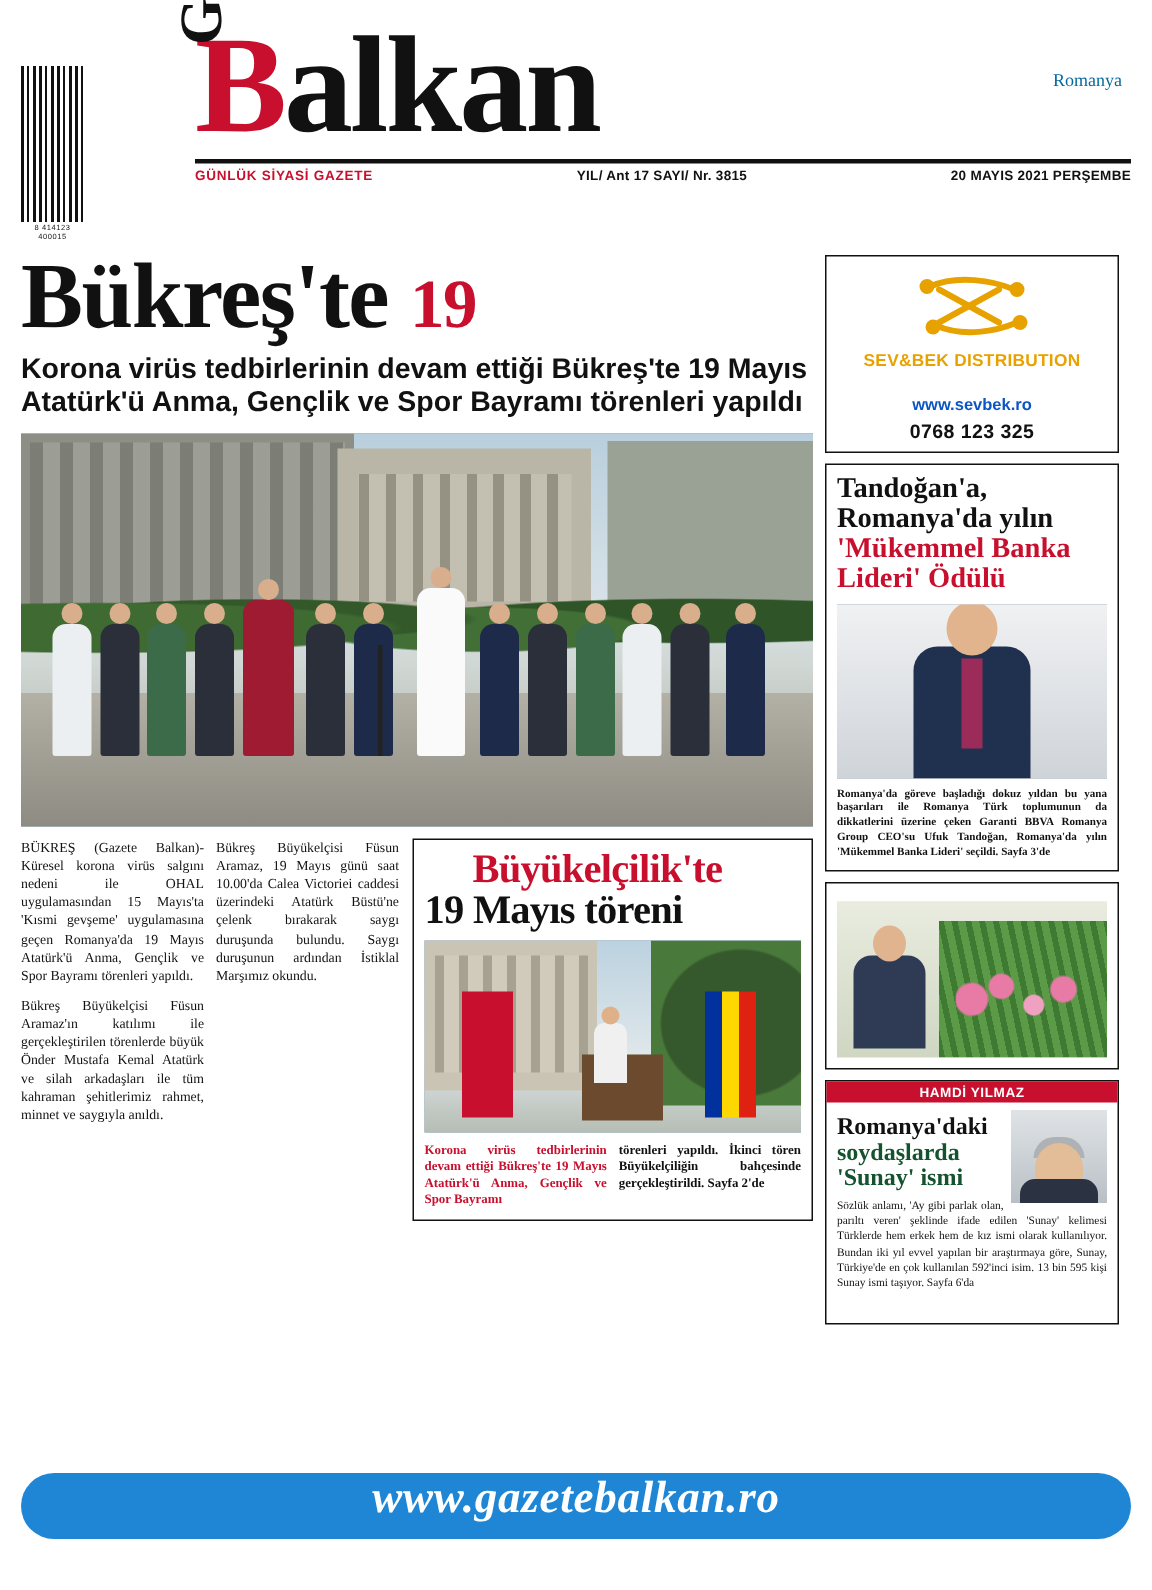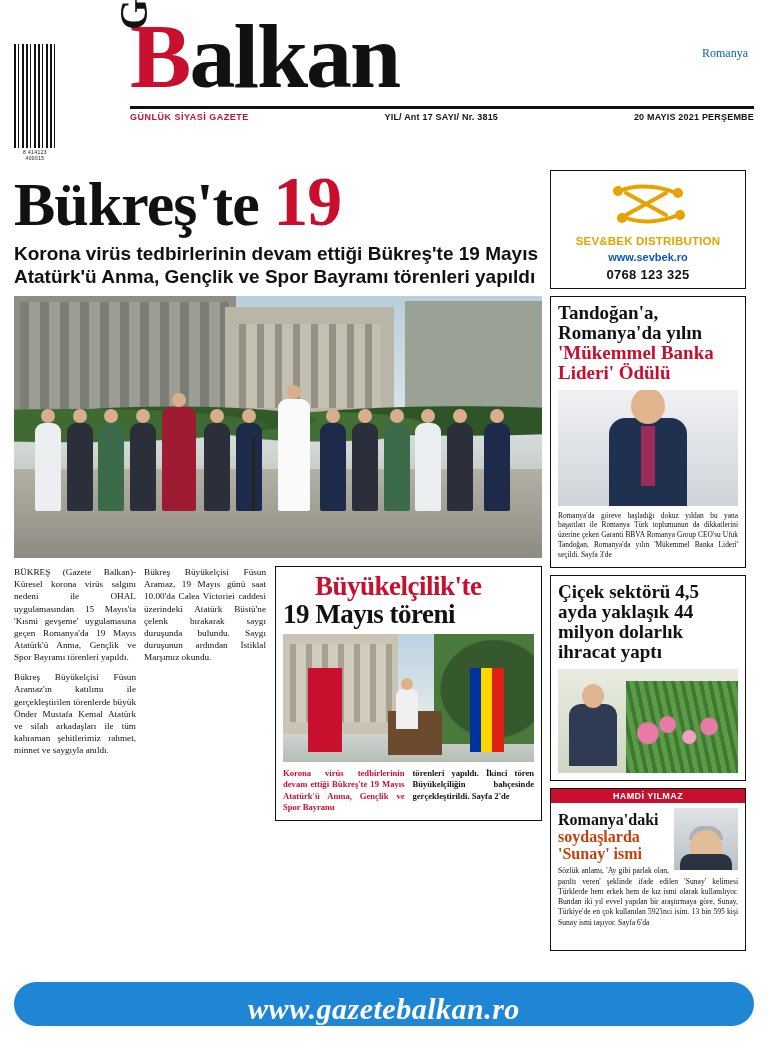--- a/index.html
+++ b/index.html
@@ -41,21 +41,21 @@
   .mast-meta .mid, .mast-meta .right { color:#111; letter-spacing:.2px;}
 
   
   .body-grid { display:flex; gap:8px; margin-top:6px; }
   .col-left { width:528px; }
   .col-right { width:196px; }
 
   
   .headline { font-family:"Liberation Serif", serif; font-weight:bold; line-height:.92; letter-spacing:-1px;}
   .headline .l1 { font-size:62px; color:#111; }
-  .headline .l1 .num { color:#c8102e; font-size:70px; }
+  .headline .l1 .num { color:#c8102e; font-size:46px; }
   .headline .l2 { font-size:62px; color:#111; margin-top:2px;}
   .headline .l2 .red { color:#c8102e; }
   .subhead {
     font-family:"Liberation Sans", sans-serif;
     font-weight:bold; font-size:19px; line-height:1.18; margin-top:9px; color:#111;
   }
 
   .main-photo { margin-top:8px; width:100%; height:262px; position:relative; overflow:hidden; background:#5d7f97;}
   .sky { position:absolute; inset:0; background:linear-gradient(#b9cfdd,#d9e3e8 45%,#cfd6d2 60%,#9fa69c 100%); }
   .bldg1 { position:absolute; left:0; top:0; width:42%; height:52%; background:#8d8f86; }
@@ -102,60 +102,60 @@
   .speaker:before{content:"";position:absolute;top:-11px;left:50%;margin-left:-6px;width:12px;height:12px;border-radius:50%;background:#e0b089;}
   .sub-caption { margin-top:6px; display:flex; gap:8px; font-family:"Liberation Serif",serif; font-size:8.6px; line-height:1.3; text-align:justify; font-weight:bold;}
   .sub-caption .c1 { width:50%; color:#c8102e; }
   .sub-caption .c2 { width:50%; color:#111; }
 
   
   .ad-box { border:1px solid #111; padding:8px 6px 6px; text-align:center; }
   .ad-logo { height:54px; position:relative; }
   .ad-logo svg { display:block; margin:0 auto;}
   .ad-name { font-size:11.5px; font-weight:bold; color:#e8a200; letter-spacing:.2px; margin-top:2px;}
-  .ad-url { font-size:11px; font-weight:bold; color:#0b56c4; margin-top:4px;}
+  .ad-url { font-size:11px; font-weight:bold; color:#0b56c4; margin-top:17px;}
   .ad-phone { font-size:13px; font-weight:bold; color:#111; margin-top:4px; letter-spacing:.3px;}
 
   .rbox { border:1px solid #111; margin-top:7px; padding:6px 7px 7px;}
   .rbox h3 { margin:0; font-family:"Liberation Serif",serif; font-size:19px; line-height:1.06; font-weight:bold; }
   .rbox h3 .red { color:#c8102e;}
   .rphoto { margin-top:6px; height:116px; position:relative; overflow:hidden; background:#8ea0ae;}
   .rp-bg { position:absolute; inset:0; background:linear-gradient(#f0f1f3,#cfd4d9); }
   .rp-person { position:absolute; bottom:0; left:50%; transform:translateX(-50%); width:78px; height:88px; background:#20314f; border-radius:16px 16px 0 0;}
   .rp-person:before{content:"";position:absolute;top:-30px;left:50%;margin-left:-17px;width:34px;height:36px;border-radius:50%;background:#e2b48e;}
   .rp-person:after{content:"";position:absolute;top:8px;left:50%;margin-left:-7px;width:14px;height:60px;background:#9b2c5a;}
-  .rcap { font-family:"Liberation Serif",serif; font-size:7.4px; line-height:1.34; text-align:justify; margin-top:5px; font-weight:normal;}
+  .rcap { font-family:"Liberation Serif",serif; font-size:7.4px; line-height:1.34; text-align:justify; margin-top:5px; font-weight:bold;}
 
   .rphoto2 { margin-top:6px; height:104px; position:relative; overflow:hidden; background:#dfe3d6;}
   .rp2-bg{position:absolute;inset:0;background:linear-gradient(#e9ecdf,#cfd6c2);}
   .rp2-green{position:absolute;right:0;bottom:0;width:62%;height:88%;background:repeating-linear-gradient(78deg,#3f7a33 0 4px,#5b9a46 4px 9px);}
   .rp2-flowers{position:absolute;right:6%;bottom:10%;width:50%;height:46%;background:
      radial-gradient(circle at 12% 40%, #e87aa6 0 12%, transparent 14%),
      radial-gradient(circle at 34% 22%, #e87aa6 0 11%, transparent 13%),
      radial-gradient(circle at 58% 48%, #f0a0c0 0 11%, transparent 13%),
      radial-gradient(circle at 80% 26%, #e87aa6 0 10%, transparent 12%);}
   .rp2-worker{position:absolute;left:6%;bottom:6%;width:48px;height:62px;background:#2f3b55;border-radius:12px 12px 0 0;}
   .rp2-worker:before{content:"";position:absolute;top:-20px;left:50%;margin-left:-11px;width:22px;height:24px;border-radius:50%;background:#e0b48f;}
 
   .byline { background:#c8102e; color:#fff; font-size:9px; font-weight:bold; text-align:center; padding:2px 0; letter-spacing:.4px;}
   .lastbox { border:1px solid #111; margin-top:7px; padding:0 0 22px;}
   .lastbox .inner { padding:5px 7px 0;}
   .lastbox h3 { margin:4px 0 0; font-family:"Liberation Serif",serif; font-size:16px; line-height:1.06; font-weight:bold;}
-  .lastbox h3 .red{color:#c2410c;}
+  .lastbox h3 .red{color:#14532d;}
   .portrait { float:right; width:64px; height:62px; margin:0 0 3px 5px; background:linear-gradient(#dfe3e6,#b9c0c5); position:relative; overflow:hidden;}
   .portrait .head{position:absolute;bottom:6px;left:50%;margin-left:-16px;width:32px;height:34px;border-radius:50% 50% 42% 42%;background:#e3bc98;}
   .portrait .body{position:absolute;bottom:0;left:50%;margin-left:-26px;width:52px;height:16px;background:#2b3242;border-radius:10px 10px 0 0;}
   .portrait .hair{position:absolute;bottom:30px;left:50%;margin-left:-17px;width:34px;height:14px;border-radius:16px 16px 0 0;background:#aeb2b4;}
   .lasttext { font-family:"Liberation Serif",serif; font-size:7.6px; line-height:1.35; text-align:justify; padding:0 7px; margin-top:4px;}
 
   
   .footer {
     position:absolute; left:14px; right:14px; bottom:34px;
     height:44px; background:#1f86d6; border-radius:22px;
-    display:flex; align-items:flex-end; justify-content:center;
+    display:flex; align-items:flex-start; justify-content:center;
   }
   .footer span {
     font-family:"Liberation Serif", serif; font-weight:bold; font-style:italic;
     font-size:30px; color:#fff; letter-spacing:.5px;
   }
 </style>
 </head>
 <body>
 
 <div class="page">
@@ -277,21 +277,20 @@
           <span class="red">Lideri' Ödülü</span>
         </h3>
         <div class="rphoto">
           <div class="rp-bg"></div>
           <div class="rp-person"></div>
         </div>
         <div class="rcap">Romanya'da göreve başladığı dokuz yıldan bu yana başarıları ile Romanya Türk toplumunun da dikkatlerini üzerine çeken Garanti BBVA Romanya Group CEO'su Ufuk Tandoğan, Romanya'da yılın 'Mükemmel Banka Lideri' seçildi. Sayfa 3'de</div>
       </div>
 
       <div class="rbox">
-        <h3>Çiçek sektörü 4,5 ayda yaklaşık 44 milyon dolarlık ihracat yaptı</h3>
         <div class="rphoto2">
           <div class="rp2-bg"></div>
           <div class="rp2-green"></div>
           <div class="rp2-flowers"></div>
           <div class="rp2-worker"></div>
         </div>
       </div>
 
       <div class="lastbox">
         <div class="byline">HAMDİ YILMAZ</div>

